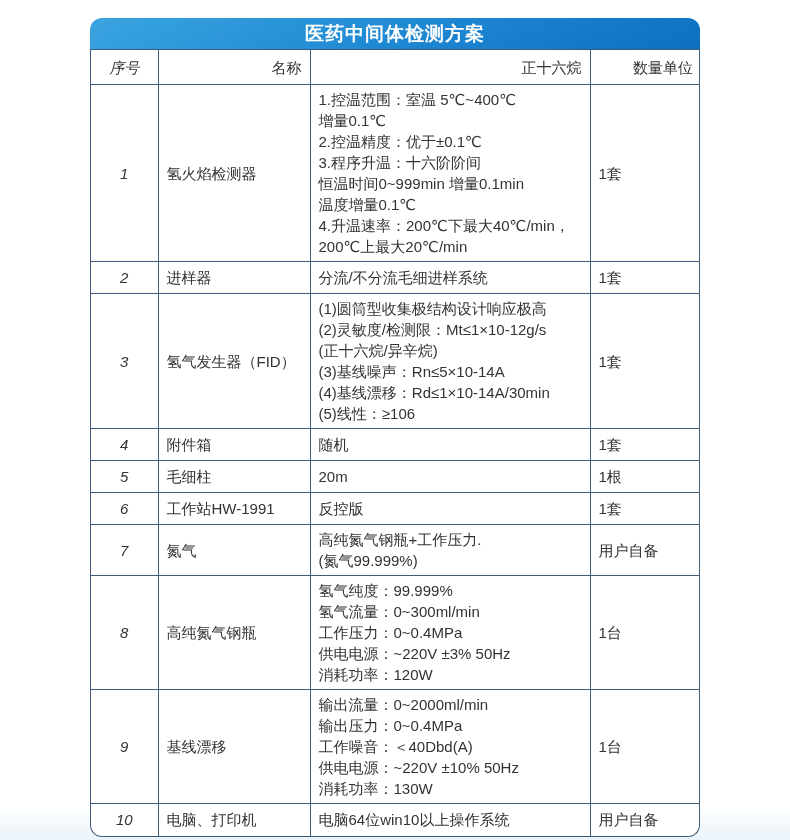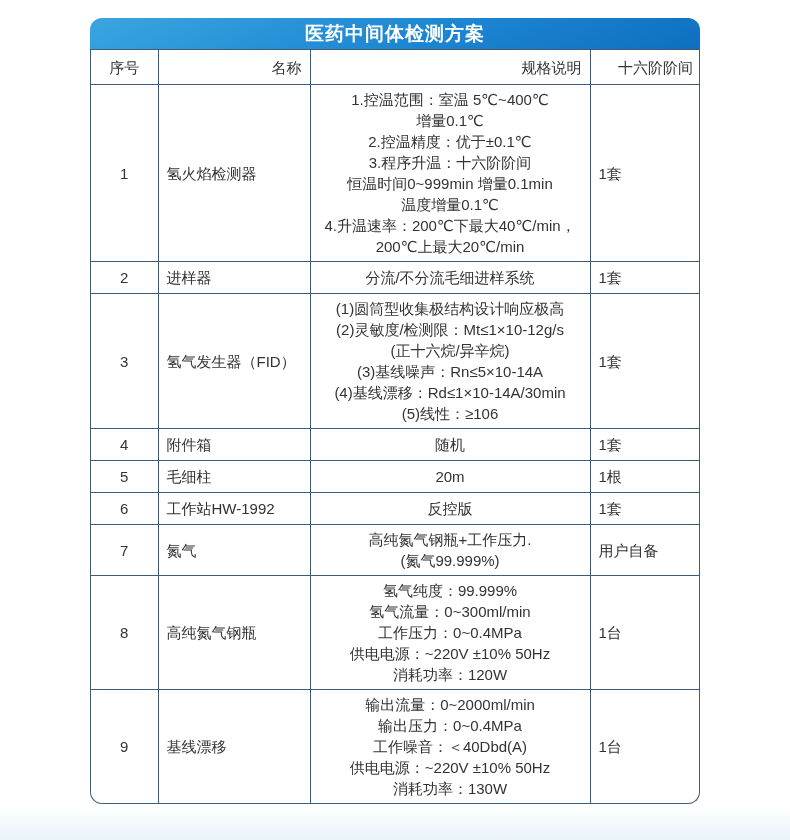--- a/index.html
+++ b/index.html
@@ -61,46 +61,46 @@
     text-align: left;
     font-weight: normal;
     word-wrap: break-word;
   }
   thead th {
     height: 35px;
     border-top: 1px solid var(--border);
     text-align: right;
   }
   tbody td { height: 32px; }
-  th:first-child, td:first-child { border-left: none; text-align: center; }
+  th:first-child, td:first-child { border-left: none; text-align: center; font-style: italic; }
   th:last-child, td:last-child  { border-right: none; }
   tbody tr:last-child td { border-bottom: none; }
-  .c-spec { white-space: pre-line; text-align: center; }
+  .c-spec { white-space: pre-line; }
 </style>
 </head>
 <body>
 
 <div class="card">
   <div class="banner">
     <span class="banner-title">医药中间体检测方案</span>
   </div>
   <div class="table-body">
     <table>
       <colgroup>
         <col style="width:67px">
         <col style="width:152px">
         <col style="width:280px">
         <col style="width:111px">
       </colgroup>
       <thead>
         <tr>
           <th>序号</th>
           <th>名称</th>
-          <th>规格说明</th>
-          <th>十六阶阶间</th>
+          <th>正十六烷</th>
+          <th>数量单位</th>
         </tr>
       </thead>
       <tbody id="rows">
   <tr>
     <td class="c-no">1</td>
     <td class="c-name">氢火焰检测器</td>
     <td class="c-spec">1.控温范围：室温 5℃~400℃
 增量0.1℃
 2.控温精度：优于±0.1℃
 3.程序升温：十六阶阶间
@@ -139,51 +139,57 @@
 
   <tr>
     <td class="c-no">5</td>
     <td class="c-name">毛细柱</td>
     <td class="c-spec">20m</td>
     <td class="c-qty">1根</td>
   </tr>
 
   <tr>
     <td class="c-no">6</td>
-    <td class="c-name">工作站HW-1992</td>
+    <td class="c-name">工作站HW-1991</td>
     <td class="c-spec">反控版</td>
     <td class="c-qty">1套</td>
   </tr>
 
   <tr>
     <td class="c-no">7</td>
     <td class="c-name">氮气</td>
     <td class="c-spec">高纯氮气钢瓶+工作压力.
 (氮气99.999%)</td>
     <td class="c-qty">用户自备</td>
   </tr>
 
   <tr>
     <td class="c-no">8</td>
     <td class="c-name">高纯氮气钢瓶</td>
     <td class="c-spec">氢气纯度：99.999%
 氢气流量：0~300ml/min
 工作压力：0~0.4MPa
-供电电源：~220V ±10% 50Hz
+供电电源：~220V ±3% 50Hz
 消耗功率：120W</td>
     <td class="c-qty">1台</td>
   </tr>
 
   <tr>
     <td class="c-no">9</td>
     <td class="c-name">基线漂移</td>
     <td class="c-spec">输出流量：0~2000ml/min
 输出压力：0~0.4MPa
 工作噪音：＜40Dbd(A)
 供电电源：~220V ±10% 50Hz
 消耗功率：130W</td>
     <td class="c-qty">1台</td>
   </tr>
 
+  <tr>
+    <td class="c-no">10</td>
+    <td class="c-name">电脑、打印机</td>
+    <td class="c-spec">电脑64位win10以上操作系统</td>
+    <td class="c-qty">用户自备</td>
+  </tr>
 </tbody>
     </table>
   </div>
 </div>
 
 </body></html>

